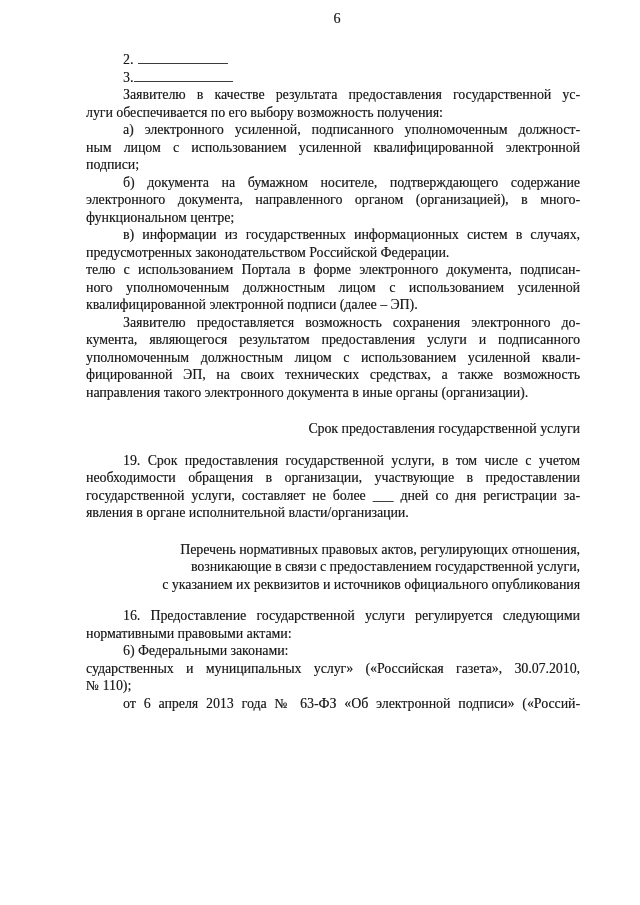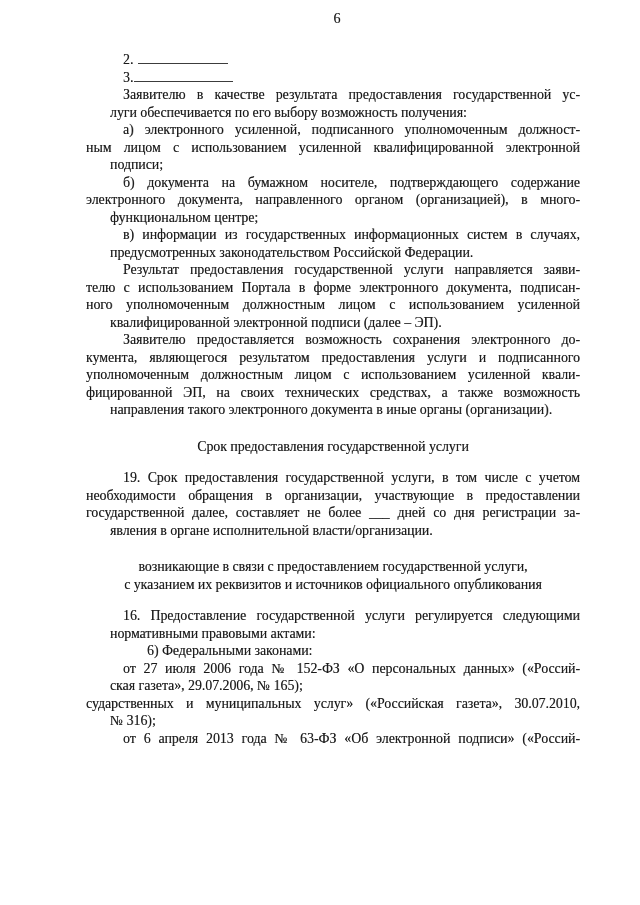--- a/index.html
+++ b/index.html
@@ -27,31 +27,31 @@
     margin: 24px 60px 0 86px;
     width: 494px;
     font-size: 13.8px;
     line-height: 17.5px;
     text-shadow: 0.3px 0.2px 0 rgba(20,20,20,0.5);
   }
   .pline {
     text-align: justify;
     text-align-last: justify;
   }
-  .pline.last { text-align-last: left; margin-left: 24px; }
+  .pline.last { text-align-last: left; }
   .pline.indent { text-indent: 37px; }
   .blank-row { text-align-last: left; }
   .blank-underline {
     display: inline-block;
     height: 0.95em;
     border-bottom: 1.4px solid #3c3c3c;
     vertical-align: baseline;
   }
   .heading { margin: 19px 0 14px 0; }
-  .hline { text-align: center; }
+  .hline { text-align: right; }
 </style>
 </head>
 <body>
 
 <div class="page">
   <div class="page-number">6</div>
   <div class="content">
       <div class="pline indent blank-row"><span class="blank-label">2.</span><span class="blank-underline" style="width: 90px; margin-left: 5px; border-bottom-color: rgb(60, 60, 60);"></span></div>
       <div class="pline indent blank-row"><span class="blank-label">3.</span><span class="blank-underline" style="width: 99px; margin-left: 1px; border-bottom-color: rgb(60, 60, 60);"></span></div>
       <div class="paragraph">
@@ -66,57 +66,53 @@
       <div class="paragraph">
         <div class="pline indent">б) документа на бумажном носителе, подтверждающего содержание</div>
         <div class="pline">электронного документа, направленного органом (организацией), в много-</div>
         <div class="pline last">функциональном центре;</div>
       </div>
       <div class="paragraph">
         <div class="pline indent">в) информации из государственных информационных систем в случаях,</div>
         <div class="pline last">предусмотренных законодательством Российской Федерации.</div>
       </div>
       <div class="paragraph">
-        <div class="pline indent">Результат предоставления государственной услуги направляется заяви-</div>
         <div class="pline">телю с использованием Портала в форме электронного документа, подписан-</div>
         <div class="pline">ного уполномоченным должностным лицом с использованием усиленной</div>
         <div class="pline last">квалифицированной электронной подписи (далее – ЭП).</div>
       </div>
       <div class="paragraph">
         <div class="pline indent">Заявителю предоставляется возможность сохранения электронного до-</div>
         <div class="pline">кумента, являющегося результатом предоставления услуги и подписанного</div>
         <div class="pline">уполномоченным должностным лицом с использованием усиленной квали-</div>
         <div class="pline">фицированной ЭП, на своих технических средствах, а также возможность</div>
         <div class="pline last">направления такого электронного документа в иные органы (организации).</div>
       </div>
       <div class="heading">
         <div class="hline">Срок предоставления государственной услуги</div>
       </div>
       <div class="paragraph">
         <div class="pline indent">19. Срок предоставления государственной услуги, в том числе с учетом</div>
         <div class="pline">необходимости обращения в организации, участвующие в предоставлении</div>
-        <div class="pline">государственной далее, составляет не более ___ дней со дня регистрации за-</div>
+        <div class="pline">государственной услуги, составляет не более ___ дней со дня регистрации за-</div>
         <div class="pline last">явления в органе исполнительной власти/организации.</div>
       </div>
       <div class="heading">
+        <div class="hline">Перечень нормативных правовых актов, регулирующих отношения,</div>
         <div class="hline">возникающие в связи с предоставлением государственной услуги,</div>
         <div class="hline">с указанием их реквизитов и источников официального опубликования</div>
       </div>
       <div class="paragraph">
         <div class="pline indent">16. Предоставление государственной услуги регулируется следующими</div>
         <div class="pline last">нормативными правовыми актами:</div>
       </div>
       <div class="paragraph">
         <div class="pline indent last">6) Федеральными законами:</div>
       </div>
       <div class="paragraph">
-        <div class="pline indent">от 27 июля 2006 года № 152-ФЗ «О персональных данных» («Россий-</div>
-        <div class="pline last">ская газета», 29.07.2006, № 165);</div>
-      </div>
-      <div class="paragraph">
         <div class="pline">сударственных и муниципальных услуг» («Российская газета», 30.07.2010,</div>
-        <div class="pline last">№ 316);</div>
+        <div class="pline last">№ 110);</div>
       </div>
       <div class="paragraph">
         <div class="pline indent">от 6 апреля 2013 года № 63-ФЗ «Об электронной подписи» («Россий-</div>
       </div>
     </div>
 </div>
 
 </body></html>

